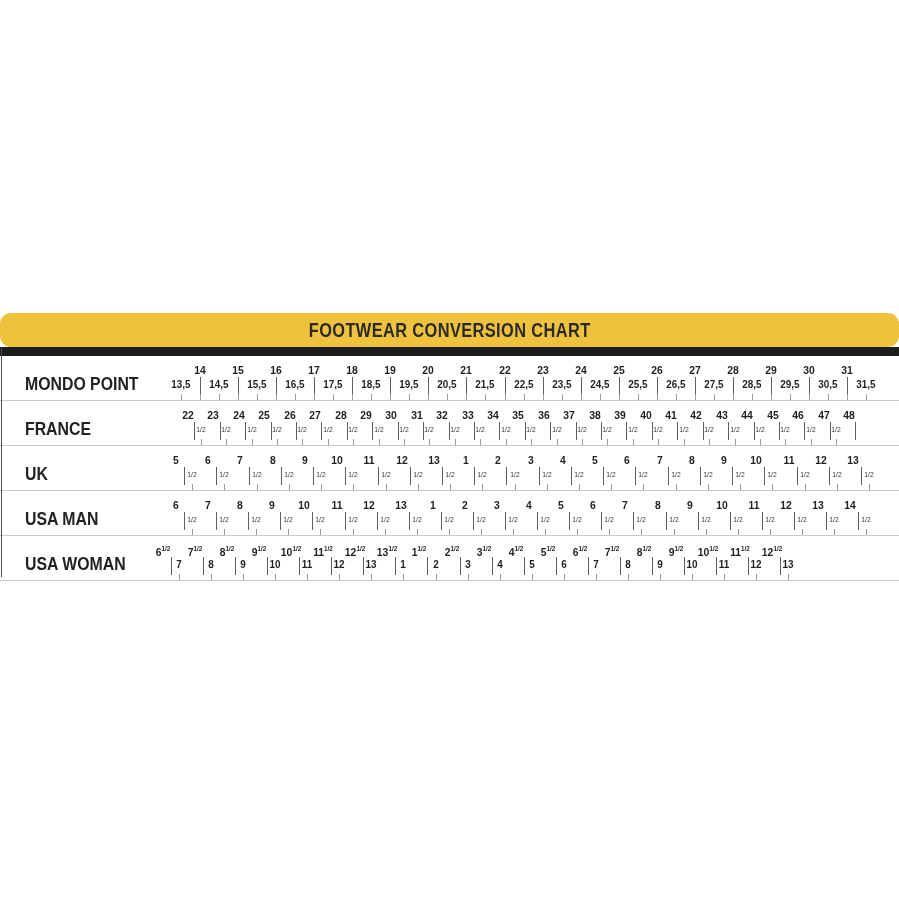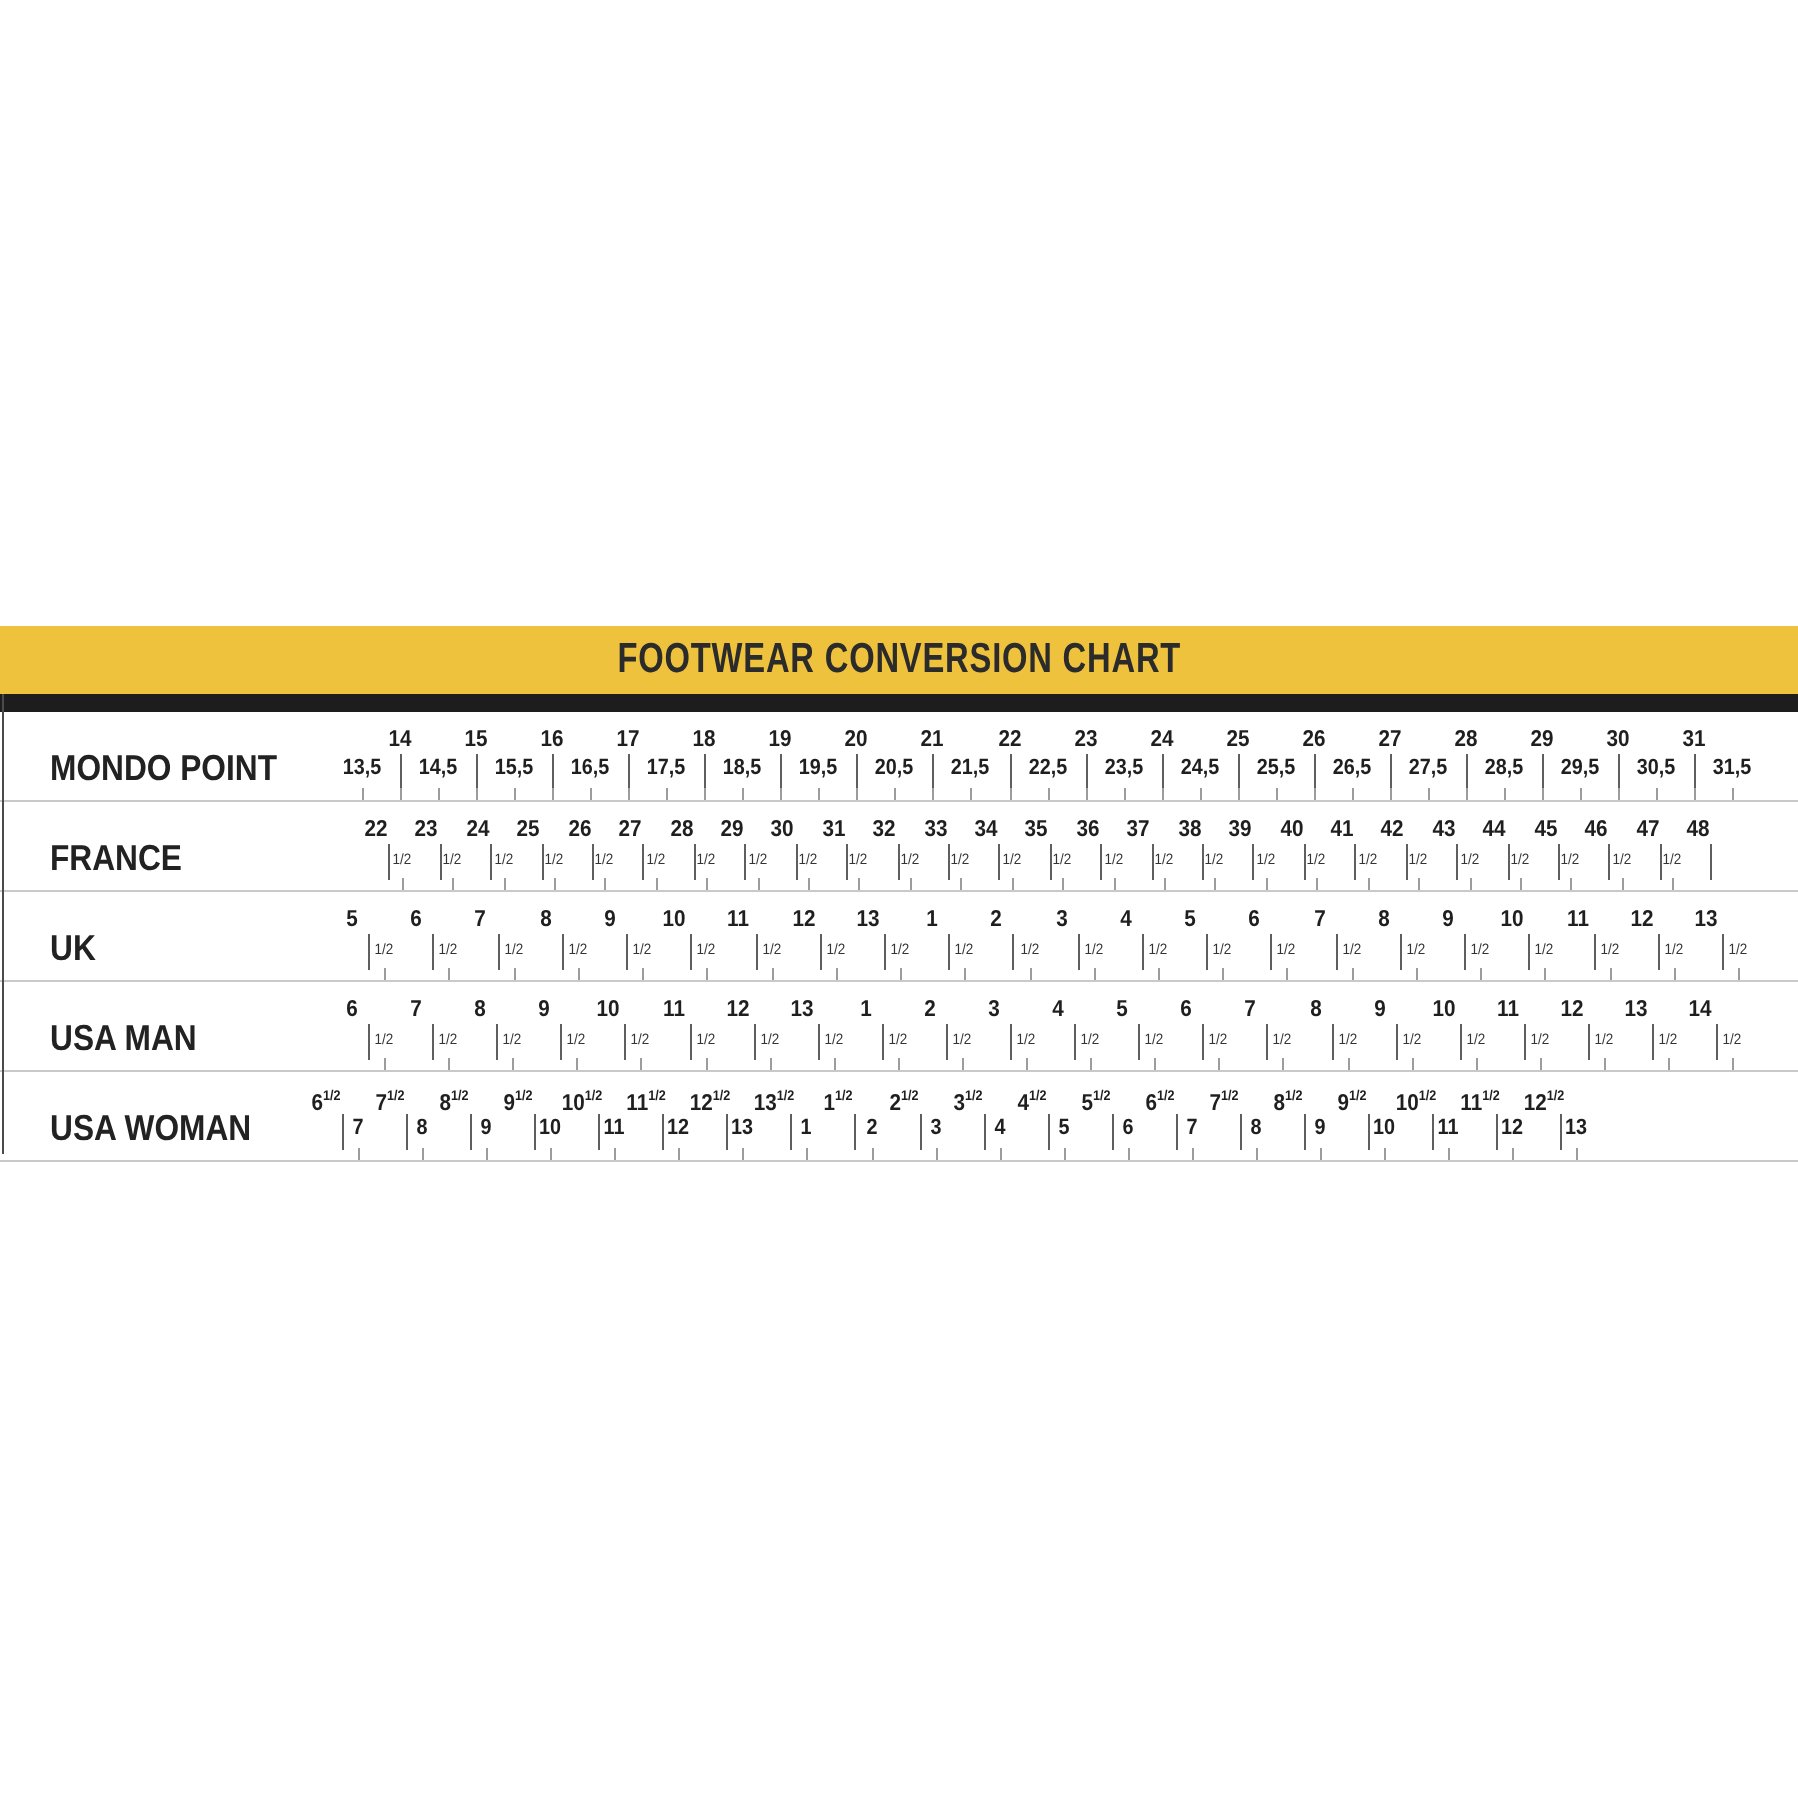--- a/index.html
+++ b/index.html
@@ -1,19 +1,19 @@
 <!DOCTYPE html>
 <html><head>
 <meta charset="utf-8">
 <style>
   html,body{margin:0;padding:0;background:#ffffff;}
   .page{position:relative;width:899px;height:899px;background:#ffffff;overflow:hidden;
         font-family:"Liberation Sans",sans-serif;}
   .chart{position:absolute;left:0;top:313px;width:899px;}
-  .band{height:34px;background:#EFC23E;display:flex;align-items:center;justify-content:center;}
+  .band{height:34px;background:#EFC23E;display:flex;align-items:center;justify-content:center;border-radius:11px;}
   .title{font-size:21px;font-weight:700;color:#2b2b2b;white-space:nowrap;
          transform:scaleX(0.78);letter-spacing:0.5px;}
   .bar{height:9px;background:#1d1d1d;}
   .rows{position:relative;}
   .left-border{position:absolute;left:1px;top:34px;width:1px;height:230px;background:#4a4a4a;}
   .row{position:relative;height:44px;border-bottom:1px solid #c9c9c9;}
   .row-label{position:absolute;left:25px;bottom:5px;font-size:18px;font-weight:700;color:#222;
              white-space:nowrap;transform:scaleX(0.88);transform-origin:left bottom;}
   .scale{position:absolute;left:0;top:0;right:0;bottom:0;}
   .it{position:absolute;transform:translateX(-50%) scaleX(0.9);font-weight:700;color:#1f1f1f;

